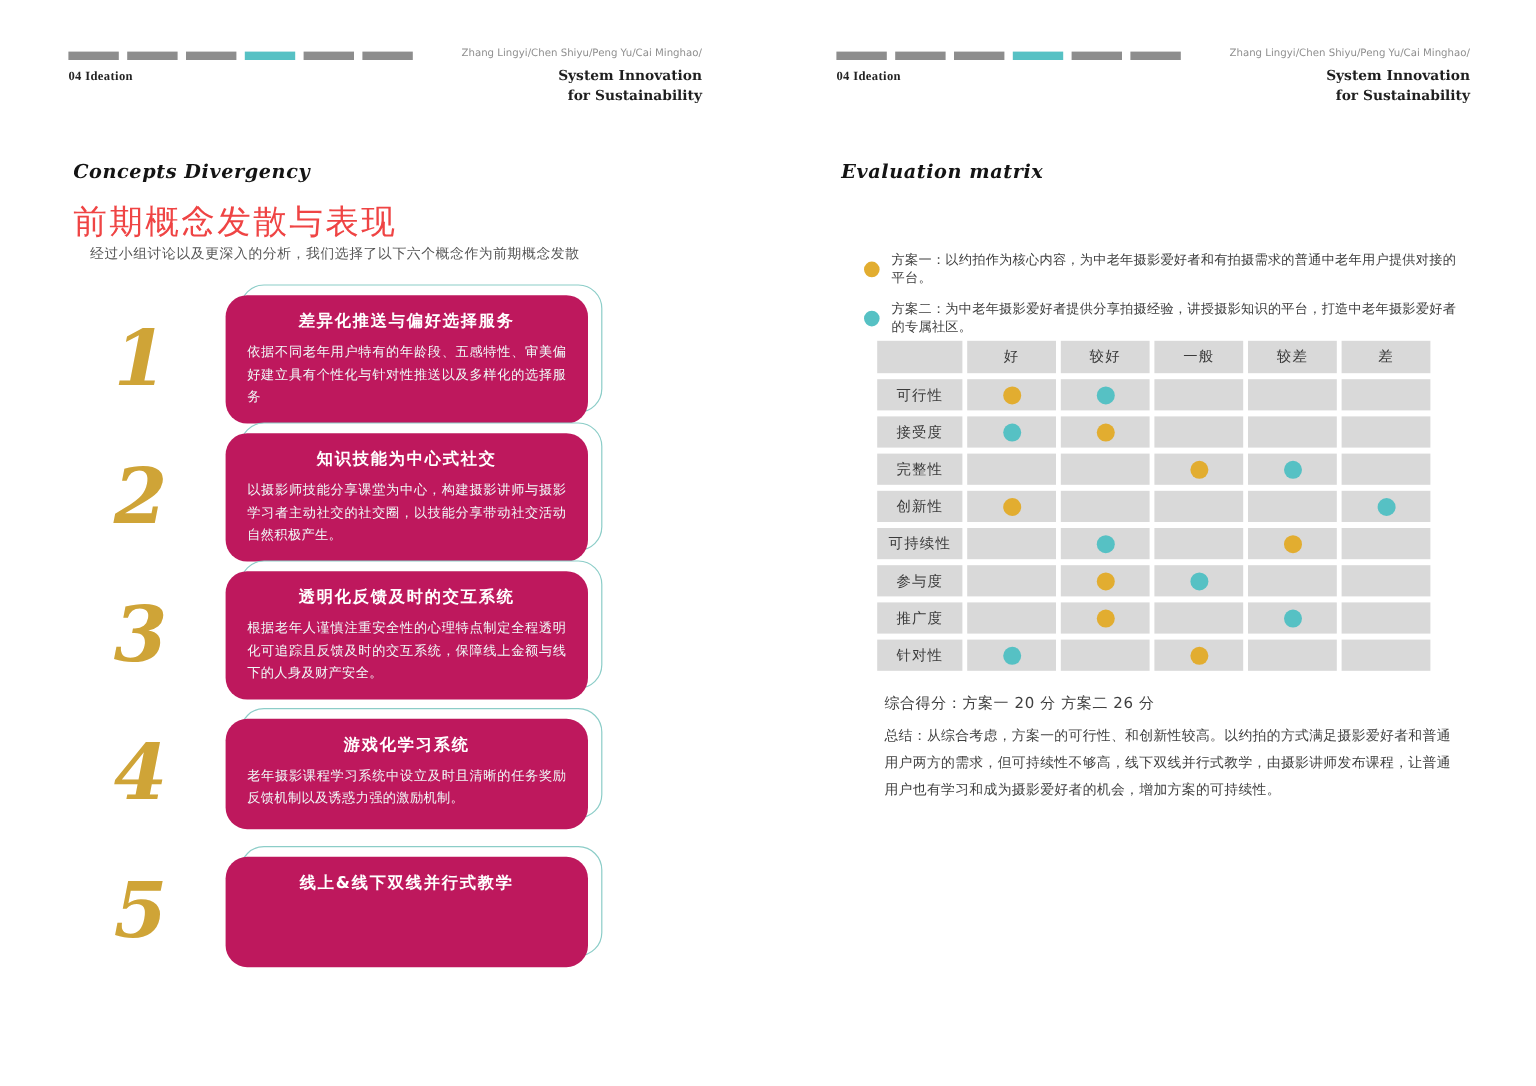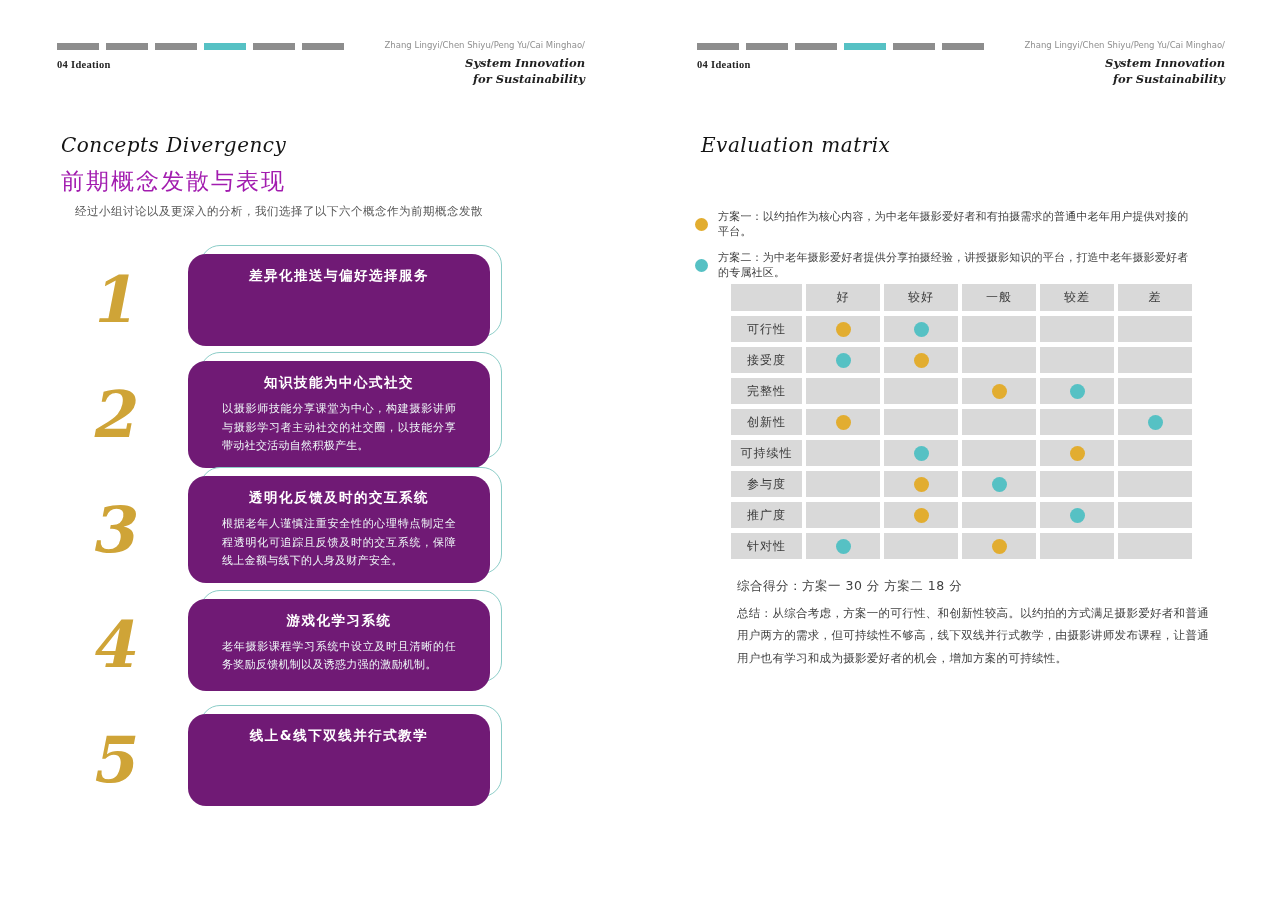--- a/index.html
+++ b/index.html
@@ -10,39 +10,39 @@
   }
   .page { position:absolute; top:0; width:640px; height:905px; }
   #left-page { left:0; } #right-page { left:640px; }
 
   
   .bars { position:absolute; left:57px; top:43px; display:flex; gap:7px; }
   .bar { width:42px; height:7px; background:#8d8d8d; }
   .bar.active { background:#56c1c4; }
   .hdr-section { position:absolute; left:57px; top:59px; font-family:Liberation Serif, serif; font-weight:bold; font-size:10.5px; color:#242424; letter-spacing:.3px; }
   .authors { position:absolute; right:55px; top:40px; font-size:8.5px; color:#8f8f8f; text-align:left; }
-  .proj { position:absolute; right:55px; top:55px; text-align:right; font-family:"DejaVu Serif","Liberation Serif",serif; font-weight:bold; font-size:11.5px; line-height:1.4; color:#1f1f1f;font-style:italic; }
-
-  
-  .title-en { position:absolute; left:61px; top:133px; font-family:"DejaVu Serif","Liberation Serif",serif; font-style:italic; font-weight:normal; font-size:20px; color:#141414; letter-spacing:.5px; }
-  .title-zh { position:absolute; left:61px; top:166px; font-size:23px; color:#a21caf; letter-spacing:2px; }
+  .proj { position:absolute; right:55px; top:55px; text-align:right; font-family:"DejaVu Serif","Liberation Serif",serif; font-weight:bold; font-size:11.5px; line-height:1.4; color:#1f1f1f; }
+
+  
+  .title-en { position:absolute; left:61px; top:133px; font-family:"DejaVu Serif","Liberation Serif",serif; font-style:italic; font-weight:bold; font-size:16px; color:#141414; letter-spacing:.5px; }
+  .title-zh { position:absolute; left:61px; top:166px; font-size:28px; color:#ef4444; letter-spacing:2px; }
   .intro { position:absolute; left:75px; top:204px; font-size:11.5px; color:#555; letter-spacing:.5px; }
 
   
   .concepts { position:absolute; left:57px; top:242px; width:460px; }
   .concept-row { display:flex; align-items:center; height:115px; }
   .num { width:120px; text-align:center; font-family:"DejaVu Serif","Liberation Serif",serif; font-style:italic; font-weight:bold; font-size:64px; color:#cfa437; line-height:1; }
   .card-wrap { position:relative; width:302px; margin-left:11px; }
   .c-outline { position:absolute; left:12px; right:-12px; top:-9px; bottom:9px; border:1px solid #8ccdc8; border-radius:20px; background:#fff; }
-  .c-card { position:relative; background:#701a75; border-radius:18px; padding:13px 34px 12px; min-height:92px; }
+  .c-card { position:relative; background:#be185d; border-radius:18px; padding:13px 18px 12px; min-height:92px; }
   .c-title { text-align:center; color:#ffffff; font-size:13.5px; font-weight:bold; letter-spacing:1.5px; margin-bottom:8px; }
   .c-body { color:#f0faf9; font-size:11px; line-height:1.7; letter-spacing:.3px; text-align:justify; }
 
   
-  .legend { position:absolute; left:55px; top:209px; width:500px; }
+  .legend { position:absolute; left:80px; top:209px; width:500px; }
   .legend-item { display:flex; align-items:center; margin-bottom:11px; font-size:11px; color:#3e3e3e; letter-spacing:.2px; }
   .legend-dot { width:13px; height:13px; border-radius:50%; margin-right:10px; flex:none; }
 
   
   .matrix { position:absolute; left:91px; top:284px; display:grid; grid-template-columns:71px repeat(5,74px); gap:5px 4px; }
   .m-cell { background:#d9d9d9; height:26px; display:flex; align-items:center; justify-content:center; font-size:12px; color:#3a3a3a; letter-spacing:1px; }
   .m-head { height:27px; }
   .dot { width:15px; height:15px; border-radius:50%; }
 
   .score { position:absolute; left:97px; top:578px; font-size:12.5px; color:#3f3f3f; letter-spacing:.5px; }
@@ -69,20 +69,21 @@
   <div class="title-en">Concepts Divergency</div>
   <div class="title-zh">前期概念发散与表现</div>
   <div class="intro">经过小组讨论以及更深入的分析，我们选择了以下六个概念作为前期概念发散</div>
   <div class="concepts">
       <div class="concept-row">
         <div class="num">1</div>
         <div class="card-wrap">
           <div class="c-outline"></div>
           <div class="c-card">
             <div class="c-title">差异化推送与偏好选择服务</div>
+            <div class="c-body">依据不同老年用户特有的年龄段、五感特性、审美偏好建立具有个性化与针对性推送以及多样化的选择服务</div>
           </div>
         </div>
       </div>
       <div class="concept-row">
         <div class="num">2</div>
         <div class="card-wrap">
           <div class="c-outline"></div>
           <div class="c-card">
             <div class="c-title">知识技能为中心式社交</div>
             <div class="c-body">以摄影师技能分享课堂为中心，构建摄影讲师与摄影学习者主动社交的社交圈，以技能分享带动社交活动自然积极产生。</div>
@@ -228,15 +229,15 @@
       <div class="m-cell">
         <span class="dot" style="background: rgb(86, 193, 196);"></span>
       </div>
       <div class="m-cell"></div>
       <div class="m-cell">
         <span class="dot" style="background: rgb(226, 173, 48);"></span>
       </div>
       <div class="m-cell"></div>
       <div class="m-cell"></div>
     </div>
-  <div class="score">综合得分：方案一 30 分 方案二 18 分</div>
+  <div class="score">综合得分：方案一 20 分 方案二 26 分</div>
   <div class="summary">总结：从综合考虑，方案一的可行性、和创新性较高。以约拍的方式满足摄影爱好者和普通用户两方的需求，但可持续性不够高，线下双线并行式教学，由摄影讲师发布课程，让普通用户也有学习和成为摄影爱好者的机会，增加方案的可持续性。</div>
 </div>
 
 </body></html>

